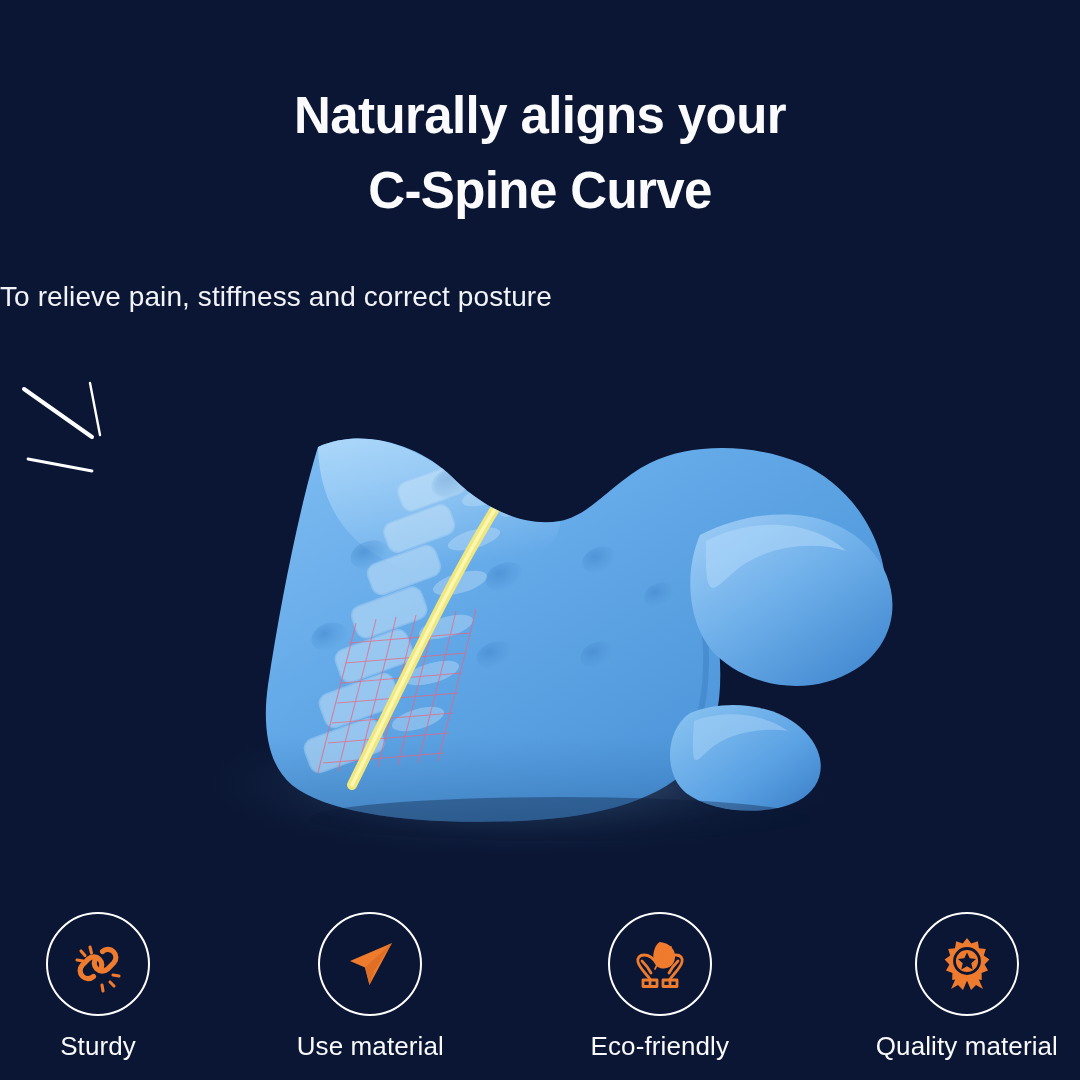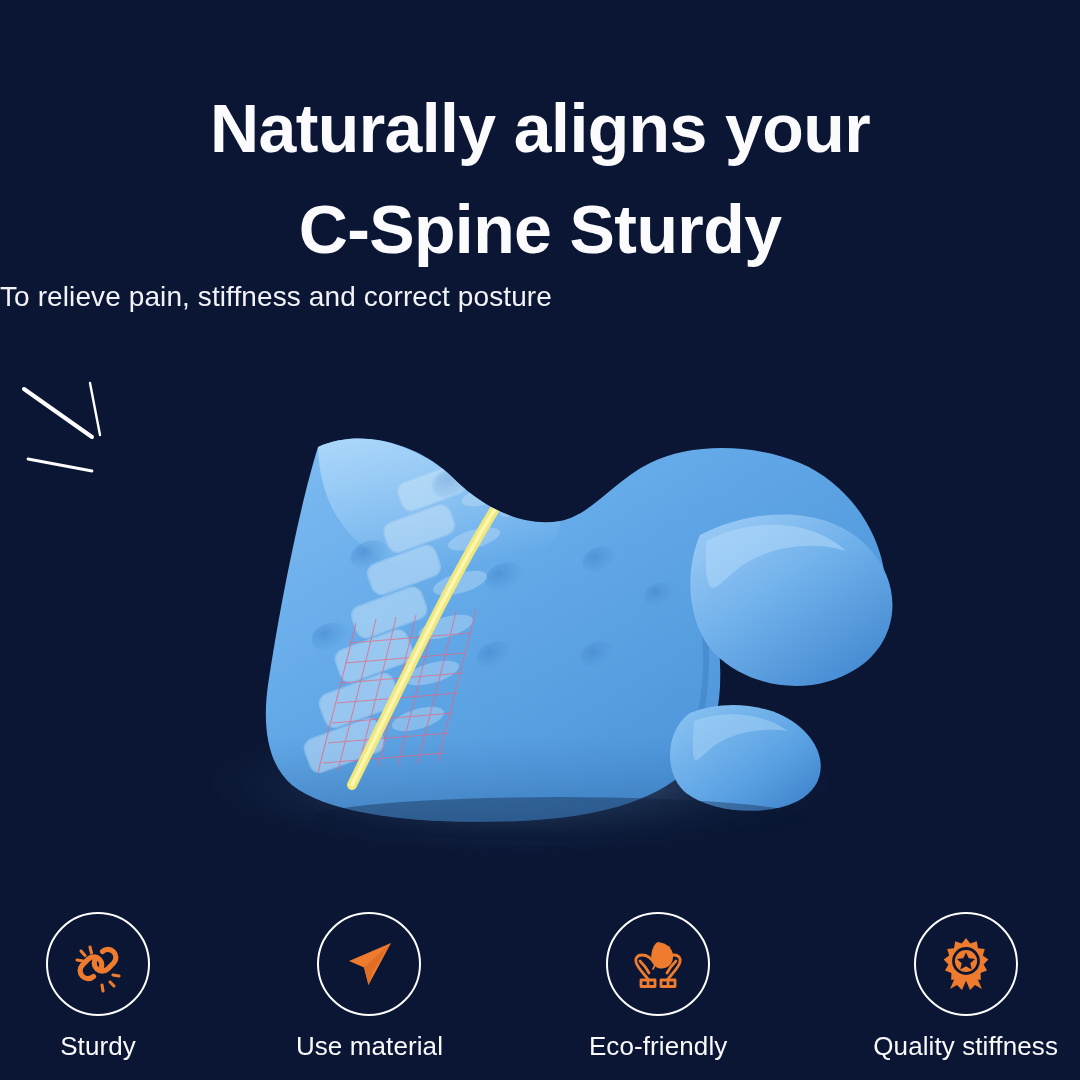--- a/index.html
+++ b/index.html
@@ -10,21 +10,21 @@
     overflow:hidden;
     position:relative;
   }
 
   
   .headline {
     position:absolute;
     top:78px; left:0; width:1080px;
     text-align:center;
     color:#fbfbfd;
-    font-size:68px;
+    font-size:51px;
     font-weight:bold;
     line-height:1.48;
     letter-spacing:-0.6px;
   }
   .headline .l1, .headline .l2 { display:block; }
 
   .subhead {
     position:absolute;
     top:281px; left:0; width:1080px;
     color:#f2f3f7;
@@ -70,21 +70,21 @@
     font-weight:400;
     letter-spacing:0.1px;
     white-space:nowrap;
   }
 </style>
 </head>
 <body>
 
 <div class="headline">
   <span class="l1">Naturally aligns your</span>
-  <span class="l2">C-Spine Sturdy</span>
+  <span class="l2">C-Spine Curve</span>
 </div>
 
 <div class="subhead">To relieve pain, stiffness and correct posture</div>
 
 <div class="stage">
   <svg viewBox="0 0 1080 520" xmlns="http://www.w3.org/2000/svg">
     <defs>
       <radialGradient id="floorGlow" cx="50%" cy="50%" r="50%">
         <stop offset="0%" stop-color="#b8d9f5" stop-opacity="0.40"></stop>
         <stop offset="45%" stop-color="#6f9fd0" stop-opacity="0.22"></stop>
@@ -308,16 +308,16 @@
                    L46.6,29.6 L50,35.6 L43.6,38 L43.8,44.9 L37,44 L33.8,50.1
                    L29,45.4 L24.2,50.1 L21,44 L14.2,44.9 L14.4,38 L8,35.6
                    L11.4,29.6 L6.6,24.6 L12.2,20.6 L10.2,14 L17,13.2 L18.2,6.3
                    L24.8,8.4 Z" fill="#ee7b2e"></path>
           <circle cx="29" cy="26" r="12.5" fill="none" stroke="#0a1634" stroke-width="2.8"></circle>
           <path d="M29,17.5 L31.7,23.3 L38,24 L33.3,28.2 L34.7,34.4 L29,31.2
                    L23.3,34.4 L24.7,28.2 L20,24 L26.3,23.3 Z" fill="#0a1634"></path>
         </svg>
       </span>
     </div>
-    <div class="f-label">Quality stiffness</div>
+    <div class="f-label">Quality material</div>
   </div>
 
 </div>
 
 </body></html>

